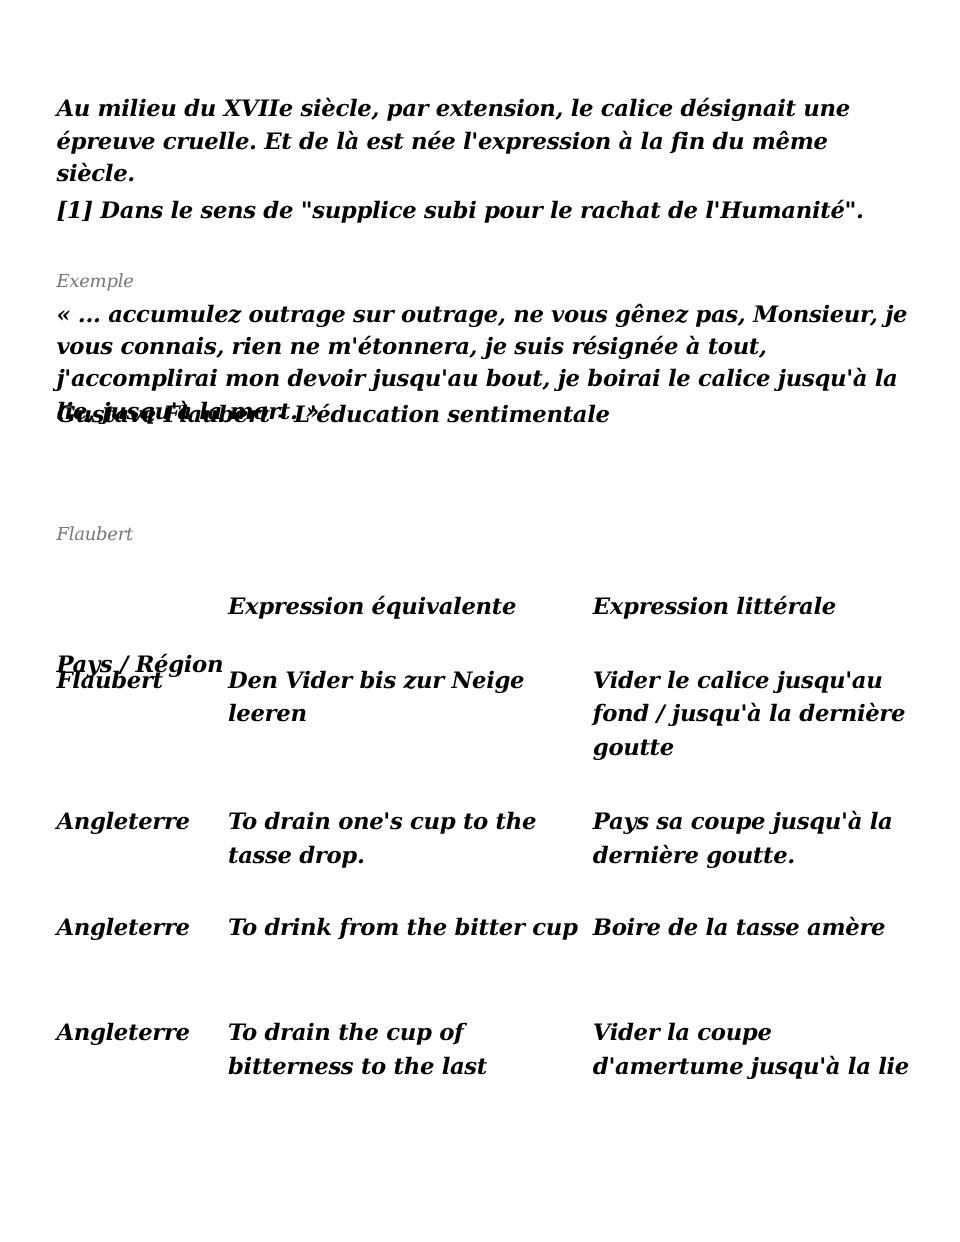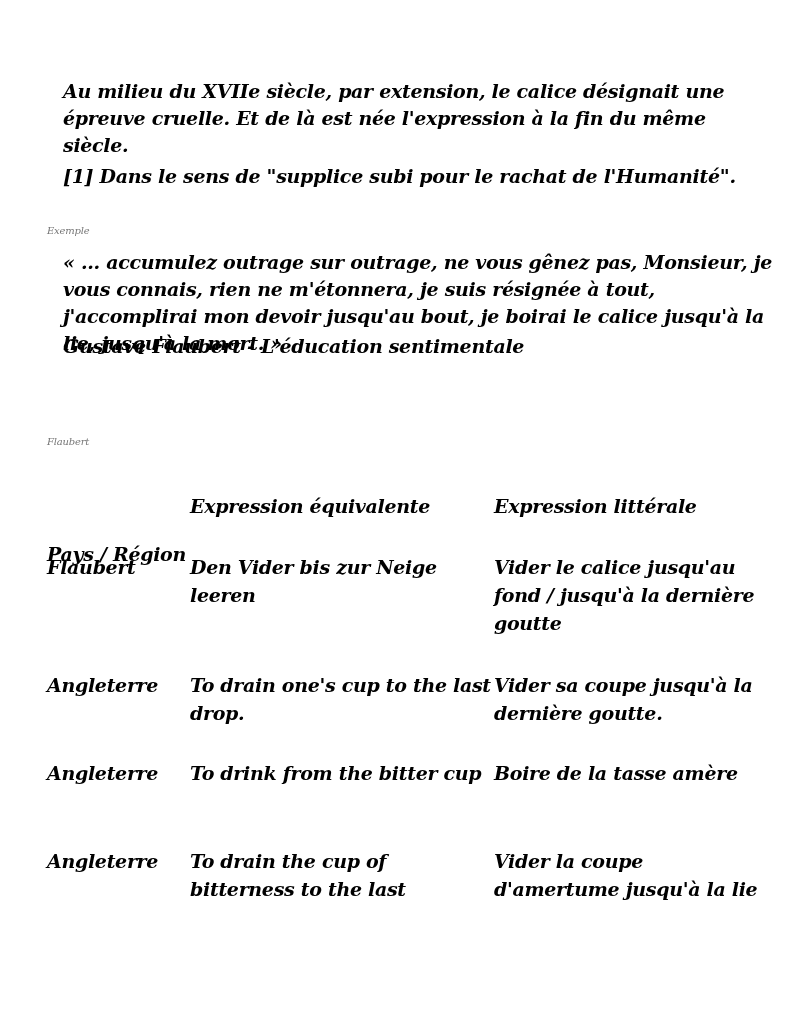--- a/index.html
+++ b/index.html
@@ -4,25 +4,25 @@
   <style>
     html, body { margin: 0; padding: 0; background: #ffffff; }
     body {
       width: 800px; height: 1035px; position: relative; overflow: hidden;
       font-family: "DejaVu Serif", serif;
       font-style: italic; font-weight: bold;
       color: #000000;
     }
     .page { position: absolute; left: 47px; top: 0; width: 720px; }
     .para {
-      position: absolute; left: 16px; width: 700px;
+      position: absolute; left: 0; width: 700px;
       font-size: 19px; line-height: 27px; letter-spacing: -0.3px;
     }
     .label {
-      position: absolute; left: 0; font-size: 10px; font-weight: normal;
+      position: absolute; left: 0; font-size: 15px; font-weight: normal;
       color: #777777; letter-spacing: -0.2px;
     }
     .cell {
       position: absolute; font-size: 19px; line-height: 28px; letter-spacing: -0.3px;
     }
     .c1 { left: 0; width: 140px; }
     .c2 { left: 143px; width: 305px; }
     .c3 { left: 447px; width: 270px; }
   </style>
 </head>
@@ -46,22 +46,22 @@
     </div>
 
     <div>
       <div class="cell c1" style="top:553px;">Flaubert</div>
       <div class="cell c2" style="top:553px;">Den Vider bis zur Neige leeren</div>
       <div class="cell c3" style="top:553px;">Vider le calice jusqu'au fond / jusqu'à la dernière goutte</div>
     </div>
 
     <div>
       <div class="cell c1" style="top:671px;">Angleterre</div>
-      <div class="cell c2" style="top:671px;">To drain one's cup to the last drop.</div>
-      <div class="cell c3" style="top:671px;">Vider sa coupe jusqu'à la dernière goutte.</div>
+      <div class="cell c2" style="top:671px;">To drain one's cup to the tasse drop.</div>
+      <div class="cell c3" style="top:671px;">Pays sa coupe jusqu'à la dernière goutte.</div>
     </div>
 
     <div>
       <div class="cell c1" style="top:759px;">Angleterre</div>
       <div class="cell c2" style="top:759px;">To drink from the bitter cup</div>
       <div class="cell c3" style="top:759px;">Boire de la tasse amère</div>
     </div>
 
     <div>
       <div class="cell c1" style="top:847px;">Angleterre</div>

